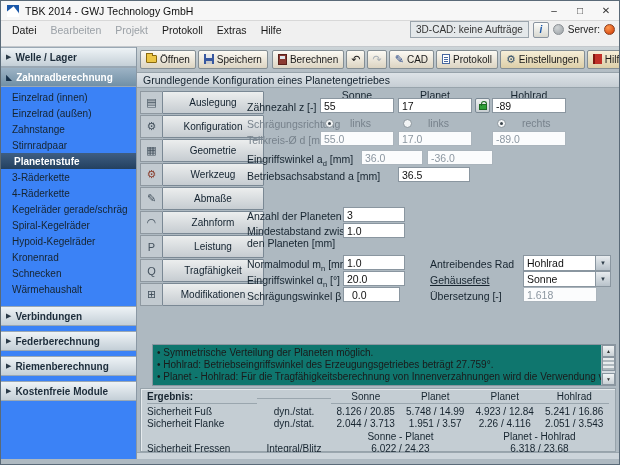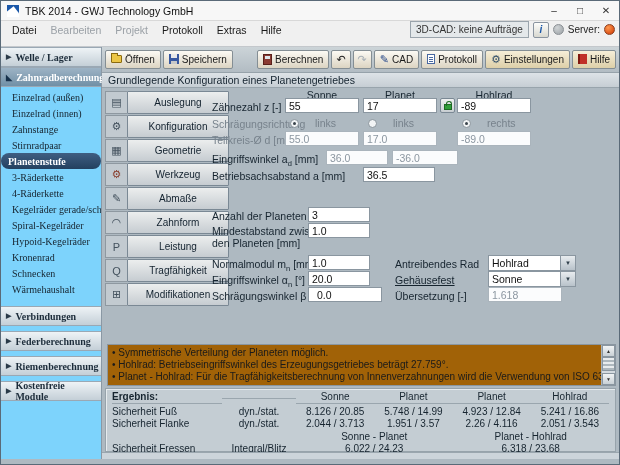--- a/index.html
+++ b/index.html
@@ -29,30 +29,30 @@
   .info-btn { width:16px; height:16px; border:1px solid #8a94a0; border-radius:2px;
     background:linear-gradient(#fdfdfb,#d8d8d0); color:#1a57a8; font-style:italic;
     font-weight:bold; font-size:10px; display:flex; align-items:center; justify-content:center; }
   .led { width:11px; height:11px; border-radius:50%; border:1px solid #8a8f94; }
   .led.gray { background:radial-gradient(circle at 35% 30%, #d0d4d6, #9aa0a4); }
   .led.orange { background:radial-gradient(circle at 35% 30%, #ff9a50, #cc3300); border-color:#8a4020;}
   .server-label { font-size:10px; color:#222; }
   
   .workspace { display:flex; height:412px; }
   
-  .sidebar { width:101px; background:#7dd3fc; border-right:1px solid #8a98a4; display:flex; flex-direction:column;font-family:Liberation Serif, serif; }
+  .sidebar { width:136px; background:#3b82f6; border-right:1px solid #8a98a4; display:flex; flex-direction:column; }
   .side-header { height:20px; display:flex; align-items:center; padding:0 5px; gap:4px;
     font-size:10px; font-weight:bold; color:#1c2c3a;
     background:linear-gradient(#eef3f6,#c4cfd7); border:1px solid #9aa8b4; border-left:none; border-right:none; }
   .side-header.dark { background:linear-gradient(#9db3c5,#7190a6); color:#fff; }
   .side-header .tri { font-size:7px; color:#2a3a48; }
   .side-header.dark .tri { color:#16304a; font-size:8px;}
   .side-items { padding:2px 0 4px 0; }
   .side-item { font-size:10px; color:#16242f; padding:2.5px 4px 2.5px 11px; white-space:nowrap; overflow:hidden; }
-  .side-item.selected { background:linear-gradient(#3f5e82,#23405f); color:#fff; font-weight:bold; padding-left:7px;border-radius:8px;}
+  .side-item.selected { background:linear-gradient(#3f5e82,#23405f); color:#fff; font-weight:bold; padding-left:13px;}
   .side-group { margin-top:5px; }
   
   .main { flex:1; display:flex; flex-direction:column; background:#aeb9c1; min-width:0; }
   
   .toolbar { height:26px; display:flex; align-items:center; gap:2px; padding:0 3px;
     background:linear-gradient(#ccd4d8,#b2bcc3); border-bottom:1px solid #96a2aa;text-align:center; }
   .tb-btn { height:19px; display:flex; align-items:center; gap:3px; padding:0 5px;
     font-size:10px; color:#1a1a1a; border:1px solid #848e94; border-radius:2px;
     background:linear-gradient(#fcfaf4,#dcd4c2); white-space:nowrap; }
   .tb-btn.tan { background:linear-gradient(#f6eed8,#ddcfa8); }
@@ -97,21 +97,21 @@
     border:1.5px solid #1c6a22; border-bottom:none; border-radius:3px 3px 0 0; }
   .radio-group { position:absolute; display:flex; align-items:center; gap:16px; font-size:10.5px; color:#77828c; }
   .radio { width:9px; height:9px; border-radius:50%; background:#f2f4f5; border:1px solid #8a949c; position:relative; }
   .radio.checked::after { content:""; position:absolute; left:2px; top:2px; width:3px; height:3px; border-radius:50%; background:#3a444c; }
   .dropdown { position:absolute; height:16px; border:1px solid #8a96a0; background:#fff; font-size:10.5px;
     display:flex; align-items:center; padding-left:3px; color:#111; }
   .dd-arrow { position:absolute; right:0; top:0; bottom:0; width:15px; border-left:1px solid #8a96a0;
     background:linear-gradient(#e8ecef,#b8c2ca); display:flex; align-items:center; justify-content:center;
     font-size:6px; color:#31404c; }
   
-  .messages { height:42px; margin:2px 3px 2px 5px; background:#a16207; border:1px solid #8a96a0;
+  .messages { height:42px; margin:2px 3px 2px 15px; background:#0f766e; border:1px solid #8a96a0;
     display:flex; }
   .msg-lines { flex:1; padding:2px 4px; overflow:hidden; }
   .msg-line { font-size:10px; color:#1a1a1a; line-height:12px; white-space:nowrap; }
   .msg-line::before { content:"• "; }
   .vscroll { width:14px; border-left:1px solid #aab4bc; background:#d4dadf; display:flex; flex-direction:column; }
   .scroll-btn { height:12px; background:linear-gradient(#f2f4f5,#c8d0d5); border:1px solid #8a96a0;
     display:flex; align-items:center; justify-content:center; font-size:5px; color:#333; }
   .scroll-thumb { height:14px; margin:0; background:repeating-linear-gradient(#e8ecee 0 2px, #aeb8be 2px 4px); border:1px solid #8a96a0; }
   
   .results { height:64px; margin:0 3px; background:#c4cdd3; border:1px solid #97a3ab;
@@ -158,22 +158,22 @@
   <div class="sidebar">
     <div class="side-header">
       <span class="tri">▶</span>
       <span>Welle / Lager</span>
     </div>
     <div class="side-header dark">
       <span class="tri">◣</span>
       <span>Zahnradberechnung</span>
     </div>
     <div class="side-items">
+      <div class="side-item">Einzelrad (innen)</div>
       <div class="side-item">Einzelrad (außen)</div>
-      <div class="side-item">Einzelrad (innen)</div>
       <div class="side-item">Zahnstange</div>
       <div class="side-item">Stirnradpaar</div>
       <div class="side-item selected">Planetenstufe</div>
       <div class="side-item">3-Räderkette</div>
       <div class="side-item">4-Räderkette</div>
       <div class="side-item">Kegelräder gerade/schräg</div>
       <div class="side-item">Spiral-Kegelräder</div>
       <div class="side-item">Hypoid-Kegelräder</div>
       <div class="side-item">Kronenrad</div>
       <div class="side-item">Schnecken</div>
@@ -327,21 +327,21 @@
       </div>
       <input class="field" style="left: 206px; top: 135px; width: 62px;" value="1.0">
 
       <div class="flabel" style="left:110px; top:170px;"><span>Normalmodul m</span><sub class="lbl">n</sub><span> [mm]</span></div>
       <input class="field" style="left: 206px; top: 167px; width: 62px;" value="1.0">
 
       <div class="flabel" style="left:110px; top:186px;"><span>Eingriffswinkel α</span><sub class="lbl">n</sub><span> [°]</span></div>
       <input class="field" style="left: 206px; top: 183px; width: 62px;" value="20.0">
 
       <div class="flabel" style="left:110px; top:202px;">Schrägungswinkel β [°]</div>
-      <input class="field" style="left: 206px; top: 199px; width: 74px; padding-left: 8px;" value="0.0">
+      <input class="field" style="left: 206px; top: 199px; width: 57px; padding-left: 8px;" value="0.0">
 
       <div class="flabel" style="left:293px; top:170px;">Antreibendes Rad</div>
       <div class="dropdown" style="left:386px; top:167px; width:88px;">
         <span>Hohlrad</span>
         <span class="dd-arrow">▼</span>
       </div>
 
       <div class="flabel" style="left:293px; top:186px;text-decoration:underline;">Gehäusefest</div>
       <div class="dropdown" style="left:386px; top:183px; width:88px;">
         <span>Sonne</span>

